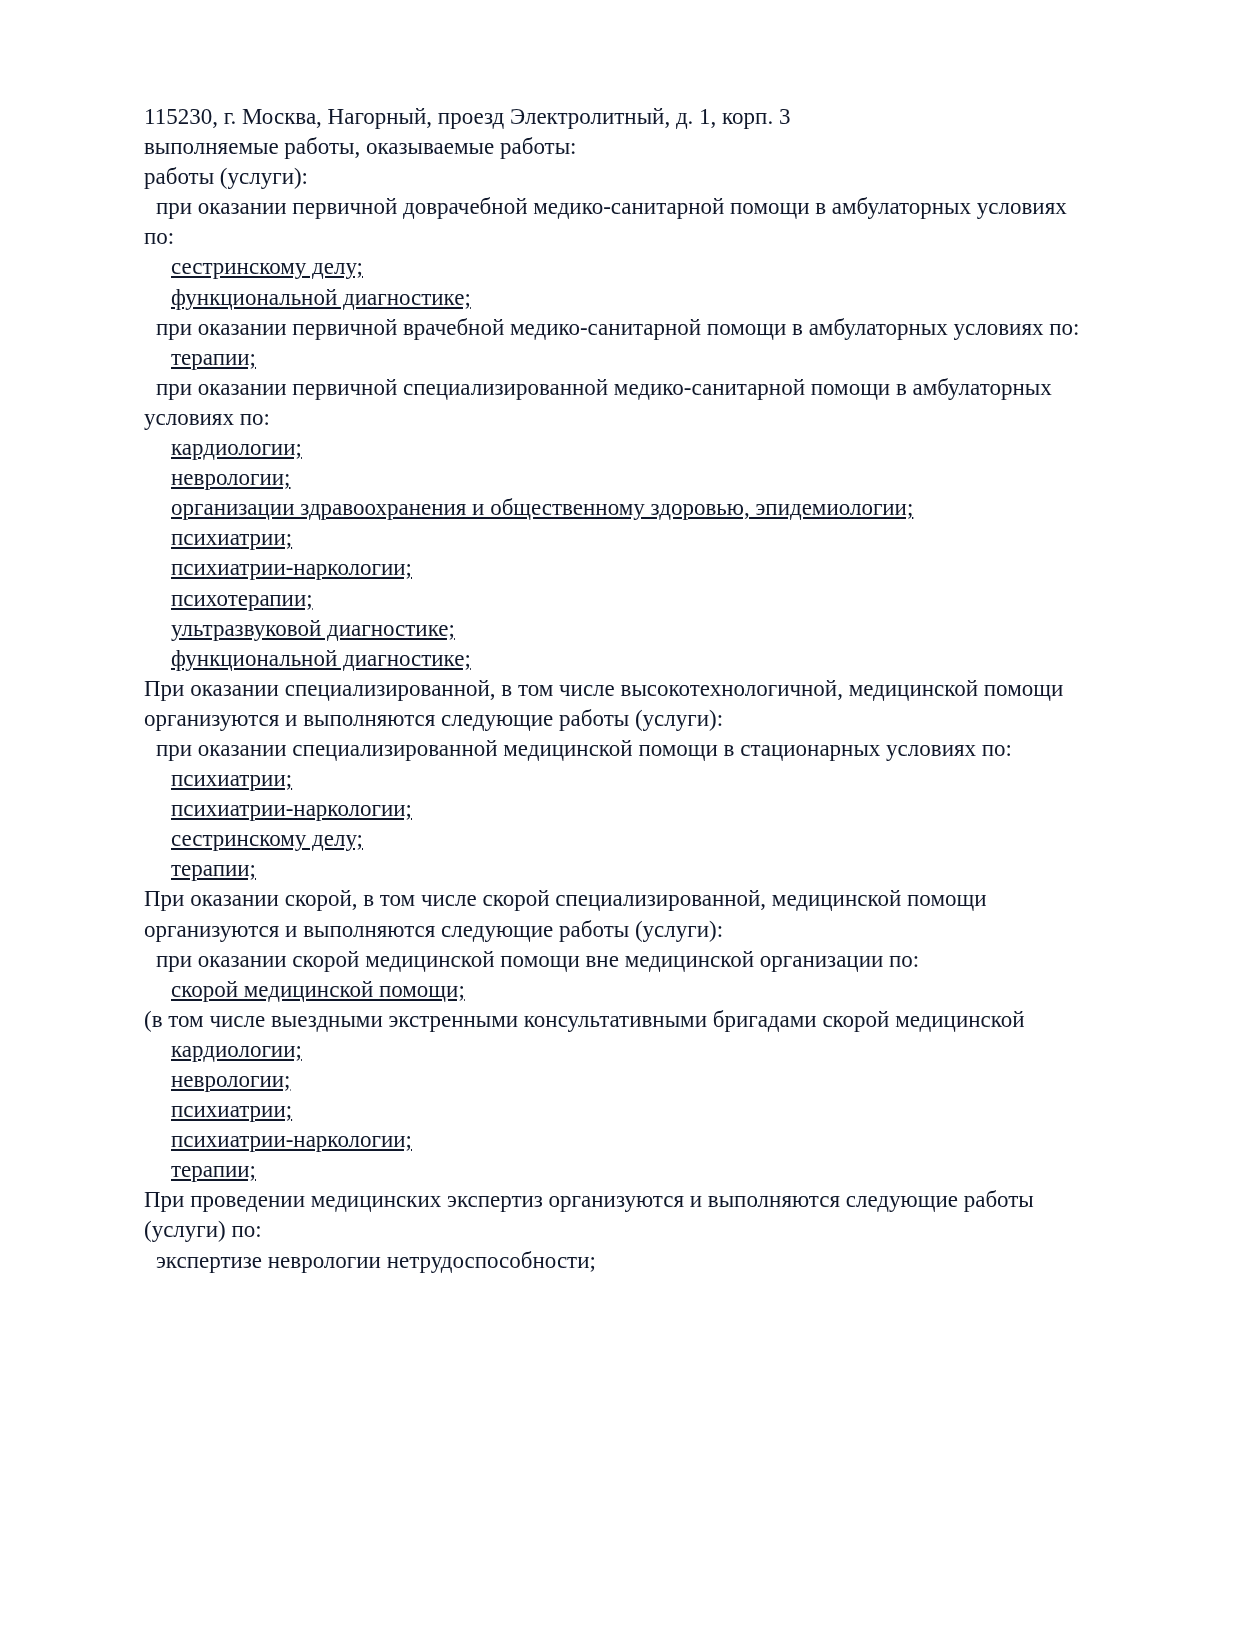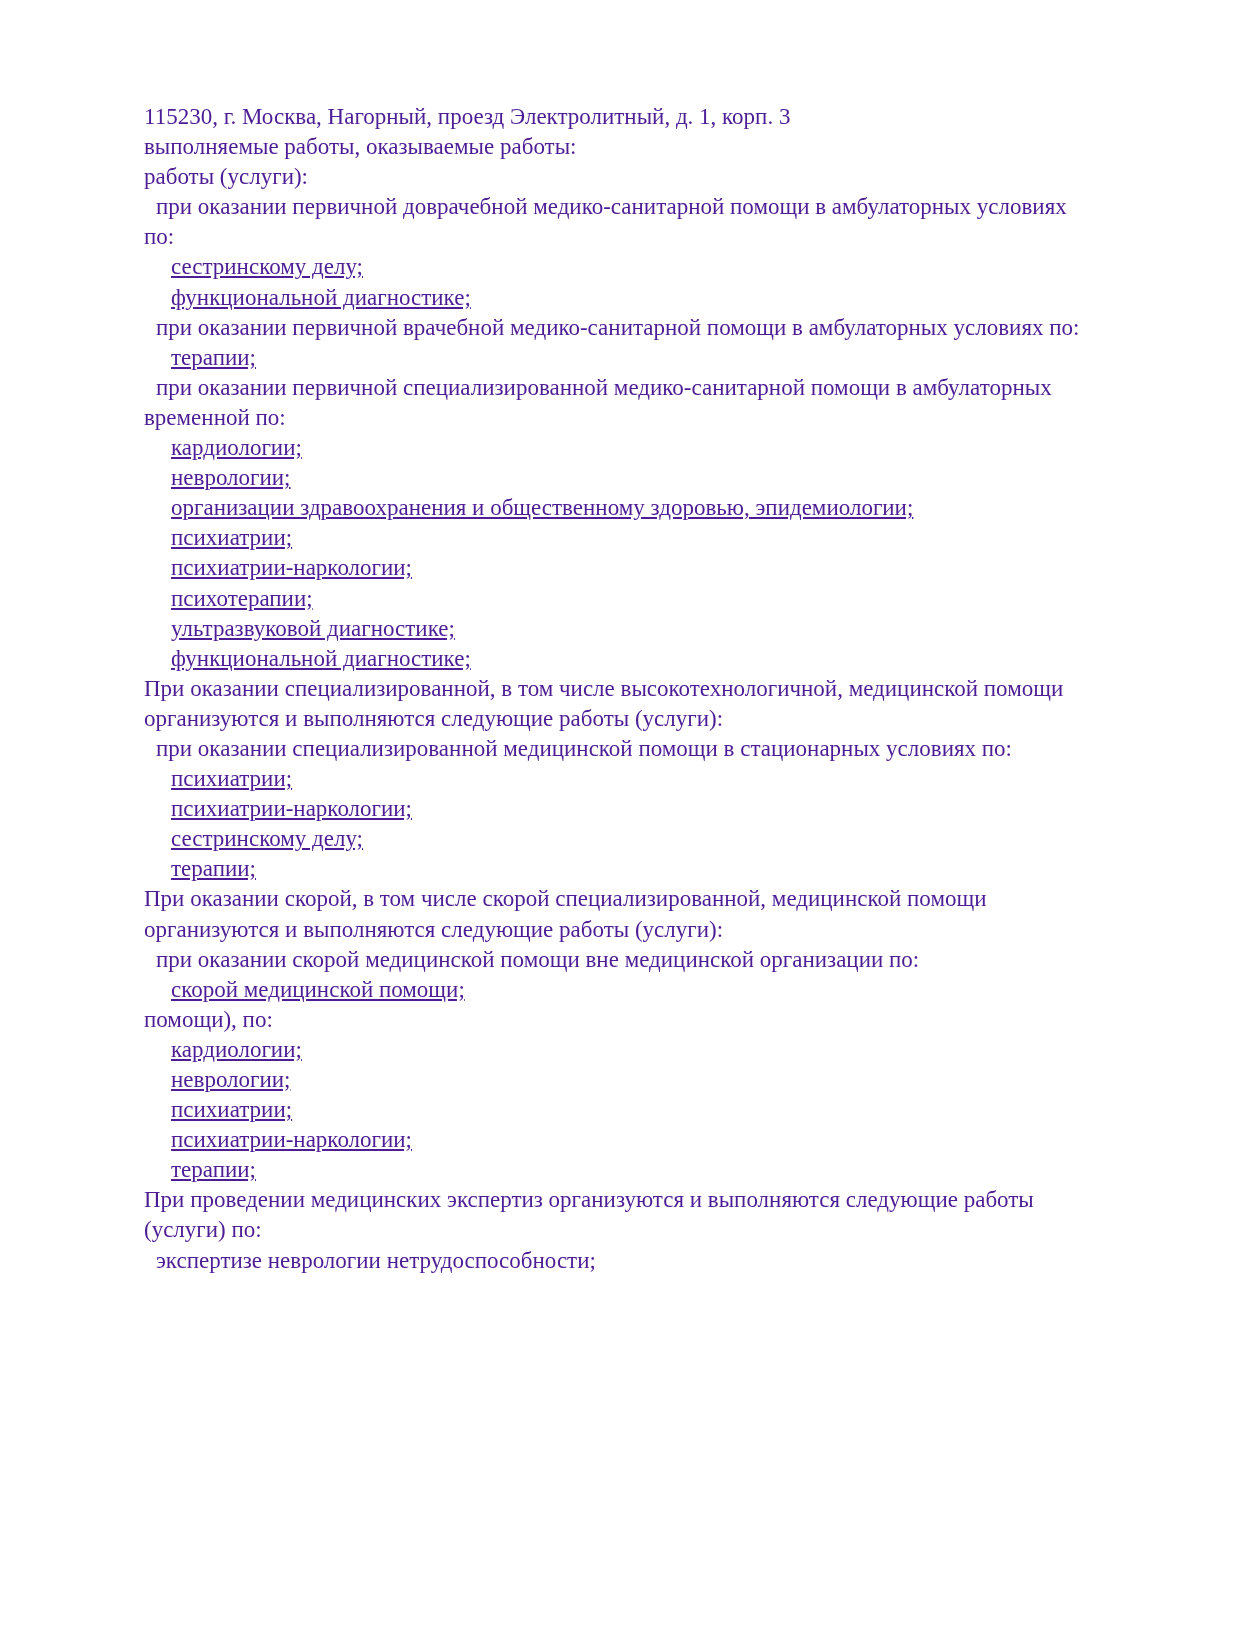--- a/index.html
+++ b/index.html
@@ -37,52 +37,52 @@
     height: 30.1px;
   }
   .indent-0 { padding-left: 0; }
   .indent-1 { padding-left: 12px; }
   .indent-2 { padding-left: 27px; text-decoration: underline; }
 </style>
 </head>
 <body style="background: rgb(255, 255, 255);">
 
 <div class="doc-page">
-  <div class="doc-text-block" style="color: #4c1d95;">
+  <div class="doc-text-block" style="color: #0f172a;">
       <div class="doc-line indent-0">115230, г. Москва, Нагорный, проезд Электролитный, д. 1, корп. 3</div>
       <div class="doc-line indent-0">выполняемые работы, оказываемые работы:</div>
       <div class="doc-line indent-0">работы (услуги):</div>
       <div class="doc-line indent-1">при оказании первичной доврачебной медико-санитарной помощи в амбулаторных условиях</div>
       <div class="doc-line indent-0">по:</div>
       <div class="doc-line indent-2">сестринскому делу;</div>
       <div class="doc-line indent-2">функциональной диагностике;</div>
       <div class="doc-line indent-1">при оказании первичной врачебной медико-санитарной помощи в амбулаторных условиях по:</div>
       <div class="doc-line indent-2">терапии;</div>
       <div class="doc-line indent-1">при оказании первичной специализированной медико-санитарной помощи в амбулаторных</div>
-      <div class="doc-line indent-0">временной по:</div>
+      <div class="doc-line indent-0">условиях по:</div>
       <div class="doc-line indent-2">кардиологии;</div>
       <div class="doc-line indent-2">неврологии;</div>
       <div class="doc-line indent-2">организации здравоохранения и общественному здоровью, эпидемиологии;</div>
       <div class="doc-line indent-2">психиатрии;</div>
       <div class="doc-line indent-2">психиатрии-наркологии;</div>
       <div class="doc-line indent-2">психотерапии;</div>
       <div class="doc-line indent-2">ультразвуковой диагностике;</div>
       <div class="doc-line indent-2">функциональной диагностике;</div>
       <div class="doc-line indent-0">При оказании специализированной, в том числе высокотехнологичной, медицинской помощи</div>
       <div class="doc-line indent-0">организуются и выполняются следующие работы (услуги):</div>
       <div class="doc-line indent-1">при оказании специализированной медицинской помощи в стационарных условиях по:</div>
       <div class="doc-line indent-2">психиатрии;</div>
       <div class="doc-line indent-2">психиатрии-наркологии;</div>
       <div class="doc-line indent-2">сестринскому делу;</div>
       <div class="doc-line indent-2">терапии;</div>
       <div class="doc-line indent-0">При оказании скорой, в том числе скорой специализированной, медицинской помощи</div>
       <div class="doc-line indent-0">организуются и выполняются следующие работы (услуги):</div>
       <div class="doc-line indent-1">при оказании скорой медицинской помощи вне медицинской организации по:</div>
       <div class="doc-line indent-2">скорой медицинской помощи;</div>
-      <div class="doc-line indent-0">помощи), по:</div>
+      <div class="doc-line indent-0">(в том числе выездными экстренными консультативными бригадами скорой медицинской</div>
       <div class="doc-line indent-2">кардиологии;</div>
       <div class="doc-line indent-2">неврологии;</div>
       <div class="doc-line indent-2">психиатрии;</div>
       <div class="doc-line indent-2">психиатрии-наркологии;</div>
       <div class="doc-line indent-2">терапии;</div>
       <div class="doc-line indent-0">При проведении медицинских экспертиз организуются и выполняются следующие работы</div>
       <div class="doc-line indent-0">(услуги) по:</div>
       <div class="doc-line indent-1">экспертизе неврологии нетрудоспособности;</div>
     </div>
 </div>

